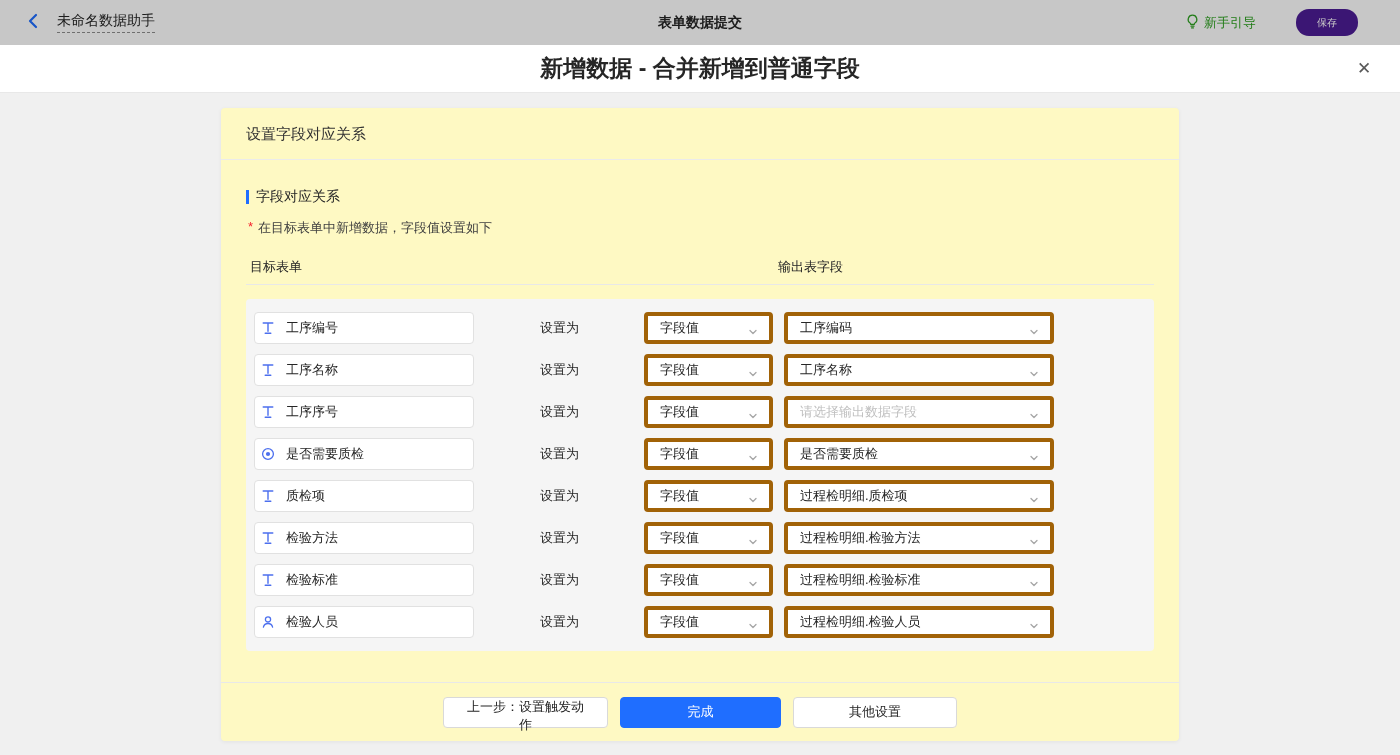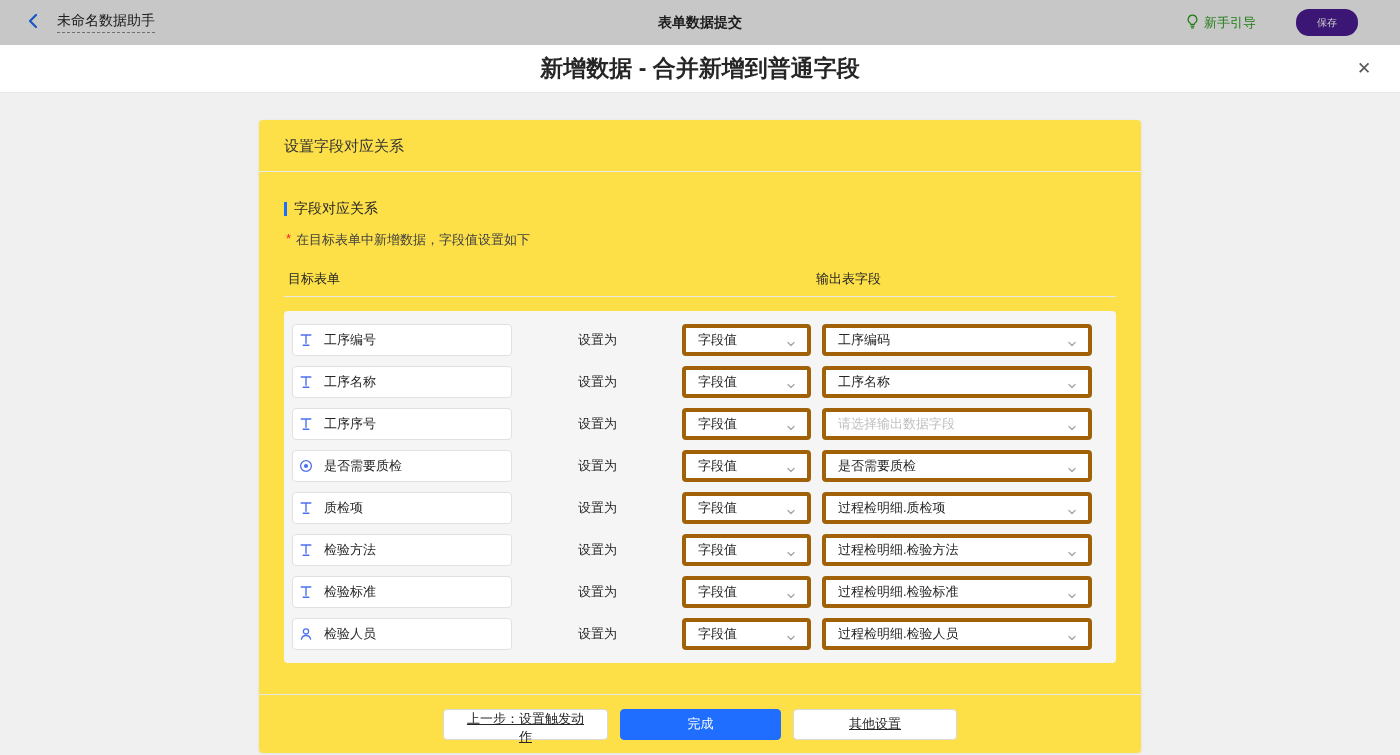--- a/index.html
+++ b/index.html
@@ -17,21 +17,21 @@
   .guide { display:flex; align-items:center; gap:5px; color:#2ea121; font-size:13px; cursor:pointer; }
   .save-btn { width:62px; height:27px; background:#4c1d95; color:#fff; border:none; border-radius:13px; font-size:10px; cursor:pointer; font-family:inherit; }
 
   
   .modal-header { position:relative; height:48px; background:#fff; border-bottom:1px solid #e8e8e8; display:flex; align-items:center; justify-content:center; }
   .modal-title { font-size:23px; font-weight:700; color:#262626; }
   .close-btn { position:absolute; right:26px; top:14px; width:20px; height:20px; background:none; border:none; font-size:17px; line-height:20px; color:#595959; cursor:pointer; font-family:inherit; }
 
   
   .page { height:662px; background:#f0f0f0; padding-top:15px; }
-  .card { width:882px; height:633px; margin:12px auto; background:#fde047; border-radius:4px; box-shadow:0 1px 4px rgba(0,0,0,0.06); display:flex; flex-direction:column; }
+  .card { width:958px; height:633px; margin:0 auto; background:#fef9c3; border-radius:4px; box-shadow:0 1px 4px rgba(0,0,0,0.06); display:flex; flex-direction:column; }
   .card-title { height:52px; line-height:52px; padding:0 25px; font-size:15px; color:#333; border-bottom:1px solid #ebebeb; }
   .card-body { padding:28px 25px 0; }
 
   .section-title { display:flex; align-items:center; }
   .blue-bar { width:3px; height:14px; background:#1f6eff; margin-right:7px; }
   .section-title-text { font-size:14px; font-weight:400; color:#262626; }
 
   .hint-line { margin:13px 0 0 2px; font-size:13px; color:#404040; display:flex; align-items:flex-start; gap:5px; }
   .req-mark { color:#f5222d; font-size:13px; line-height:16px; }
 
@@ -52,21 +52,21 @@
 
   .select { position:relative; height:32px; background:#fff; border:4px solid #a16207; border-radius:4px; display:flex; align-items:center; padding:0 26px 0 12px; cursor:pointer; }
   .select.mode { margin-left:65px; width:129px; }
   .select.out  { margin-left:11px; width:270px; }
   .sval { font-size:13px; color:#262626; white-space:nowrap; overflow:hidden; }
   .sval.placeholder { color:#bfbfbf; }
   .chev { position:absolute; right:11px; top:11px; display:flex; }
 
   .card-footer { margin-top:auto; border-top:1px solid #e8e8e8; height:59px; display:flex; align-items:center; justify-content:center; gap:12px; }
   .btn { height:31px; border-radius:4px; font-size:13px; cursor:pointer; font-family:inherit; }
-  .btn.ghost { background:#fff; border:1px solid #d9d9d9; color:#262626; padding:0 18px;text-decoration:underline; }
+  .btn.ghost { background:#fff; border:1px solid #d9d9d9; color:#262626; padding:0 18px; }
   .btn.prev  { width:165px; }
   .btn.other { width:164px; }
   .btn.primary { width:161px; background:#1f6eff; border:1px solid #1f6eff; color:#fff; }
 </style>
 </head>
 <body>
 
 <div class="topbar">
   <div class="tb-left">
     <span class="back-btn">

